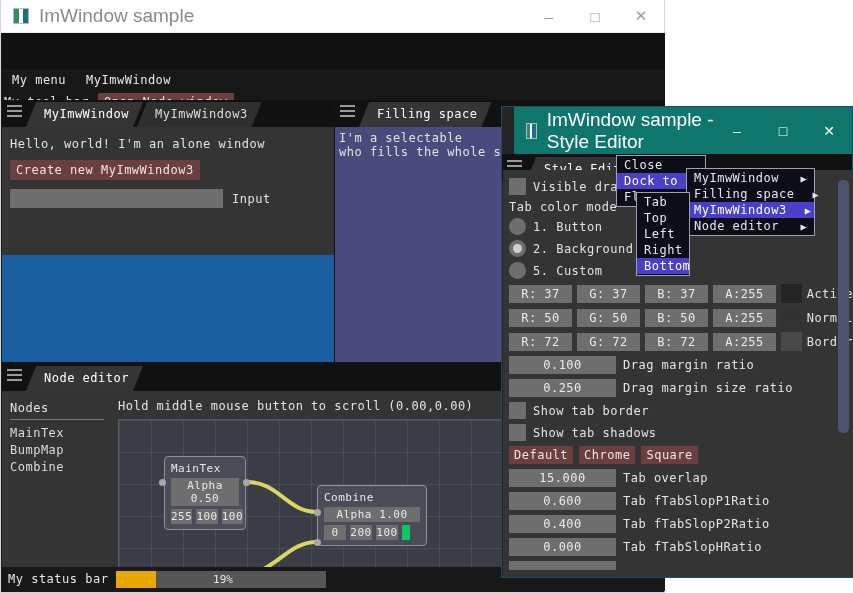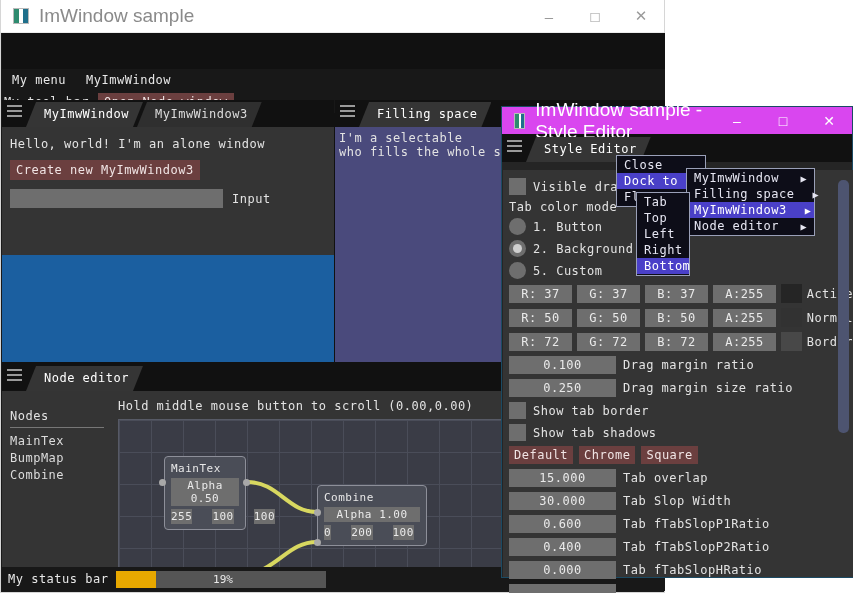--- a/index.html
+++ b/index.html
@@ -57,53 +57,53 @@
   #right-panel{ position:absolute; left:333px; top:67px; width:330px; height:262px; }
   #right-content{ position:absolute; left:0; top:27px; width:330px; height:235px;
     background:#4a4a7c; padding:4px 4px 0 4px; }
 
   
   #node-panel{ position:absolute; left:0; top:331px; width:663px; height:227px; background:#111111; }
   #node-content{ position:absolute; left:0; top:27px; width:663px; height:200px; background:#343434;
     display:flex; }
   #nodes-list{ width:110px; padding:10px 8px 0 8px; }
   .nodes-hdr{ font-size:12px; color:#e3e3e3; letter-spacing:.5px; padding-bottom:4px;
-    border-bottom:1px solid #777; margin-bottom:5px;margin-top:8px; }
+    border-bottom:1px solid #777; margin-bottom:5px; }
   .node-li{ font-size:12px; color:#dcdcdc; letter-spacing:.5px; line-height:17px; }
   #canvas-wrap{ flex:1; padding:8px 0 0 6px; }
   #canvas-hint{ font-size:12px; color:#e3e3e3; letter-spacing:.5px; margin-bottom:6px; }
   #canvas{ position:relative; width:520px; height:160px; background:#3a3c46;
     border:1px solid #575a66; overflow:hidden;
     background-image:linear-gradient(#4a4d59 1px,transparent 1px),
                      linear-gradient(90deg,#4a4d59 1px,transparent 1px);
     background-size:32px 32px; }
   .gnode{ position:absolute; background:#4a4d57; border:1px solid #8d8f99; border-radius:4px;
     padding:5px 6px; }
   .gnode .gtitle{ font-size:11px; color:#e8e8e8; letter-spacing:.5px; margin-bottom:3px; }
   .gslider{ background:#6e6e6e; color:#eaeaea; font-size:11px; text-align:center;
     letter-spacing:.5px; padding:1px 0; margin-bottom:3px; }
-  .grow{ display:flex; gap:20px; }
+  .grow{ display:flex; gap:4px; }
   .gcell{ background:#6e6e6e; color:#eaeaea; font-size:11px; text-align:center;
     letter-spacing:.5px; padding:1px 0; }
   .gdot{ position:absolute; width:7px; height:7px; border-radius:50%; background:#a8a8a8; }
   #hscroll{ position:absolute; left:3px; bottom:6px; width:657px; height:10px;
     background:#4d5470; border-radius:4px; }
 
   .statusbar{ position:absolute; left:0; bottom:0; width:663px; height:24px; background:#181818;
     display:flex; align-items:center; gap:8px; padding-left:6px; }
   .statustext{ font-size:12px; color:#e8e8e8; letter-spacing:.5px; }
   .progress{ position:relative; width:210px; height:17px; background:#555; }
   .progress i{ position:absolute; left:0; top:0; height:100%; background:#e8a800; }
   .progress b{ position:absolute; left:46%; top:0; line-height:17px; font-size:11px;
     font-weight:normal; color:#eaeaea; }
 
   
   #style-window{ position:absolute; left:501px; top:106px; width:352px; height:472px;
     background:#252525; border:1px solid #1b4a63; }
-  #style-titlebar{ height:27px; background:#d946ef; display:flex; align-items:center; }
+  #style-titlebar{ height:47px; background:#0f766e; display:flex; align-items:center;margin-left:12px; }
   #style-titlebar .tb-title{ color:#ffffff; }
   #style-titlebar .tb-btn{ color:#ffffff; }
   #style-tabstrip{ height:28px; background:#111111; display:flex; align-items:flex-end; }
   #style-body{ position:absolute; left:1px; top:63px; width:350px; height:407px;
     background:#343434; padding:8px 0 0 6px; }
   .row{ display:flex; align-items:center; gap:7px; margin-bottom:5px; }
   .chk{ width:17px; height:17px; background:#6e6e6e; }
   .radio{ width:17px; height:17px; border-radius:50%; background:#6e6e6e; display:flex;
     align-items:center; justify-content:center; }
   .radio i{ width:9px; height:9px; border-radius:50%; background:#cfcfcf; display:none; }
@@ -357,24 +357,20 @@
       <span class="minibtn">Default</span>
       <span class="minibtn">Chrome</span>
       <span class="minibtn">Square</span>
     </div>
 
     <div class="row">
       <span class="drag w">15.000</span>
       <span class="lbl">Tab overlap</span>
     </div>
     <div class="row">
-      <span class="drag w">30.000</span>
-      <span class="lbl">Tab Slop Width</span>
-    </div>
-    <div class="row">
       <span class="drag w">0.600</span>
       <span class="lbl">Tab fTabSlopP1Ratio</span>
     </div>
     <div class="row">
       <span class="drag w">0.400</span>
       <span class="lbl">Tab fTabSlopP2Ratio</span>
     </div>
     <div class="row">
       <span class="drag w">0.000</span>
       <span class="lbl">Tab fTabSlopHRatio</span>

